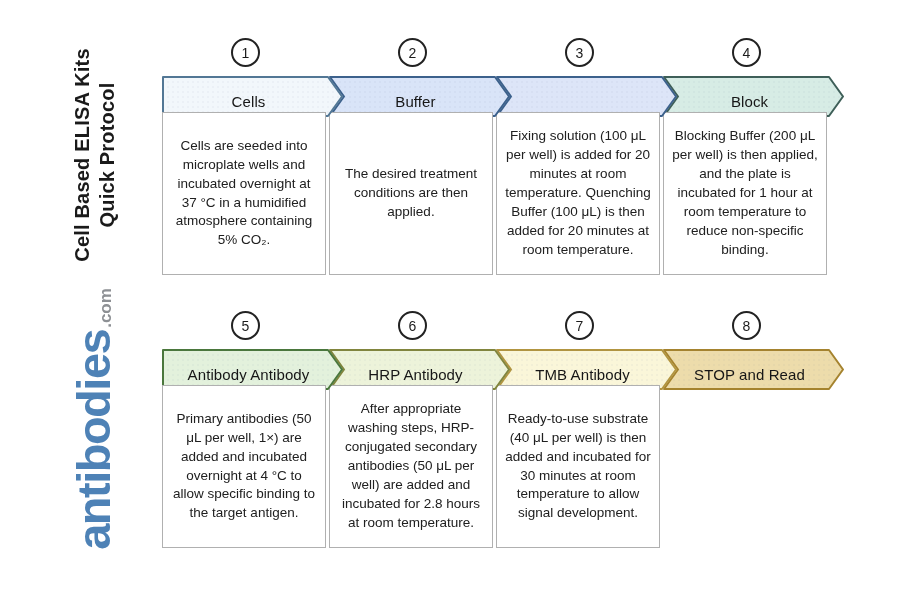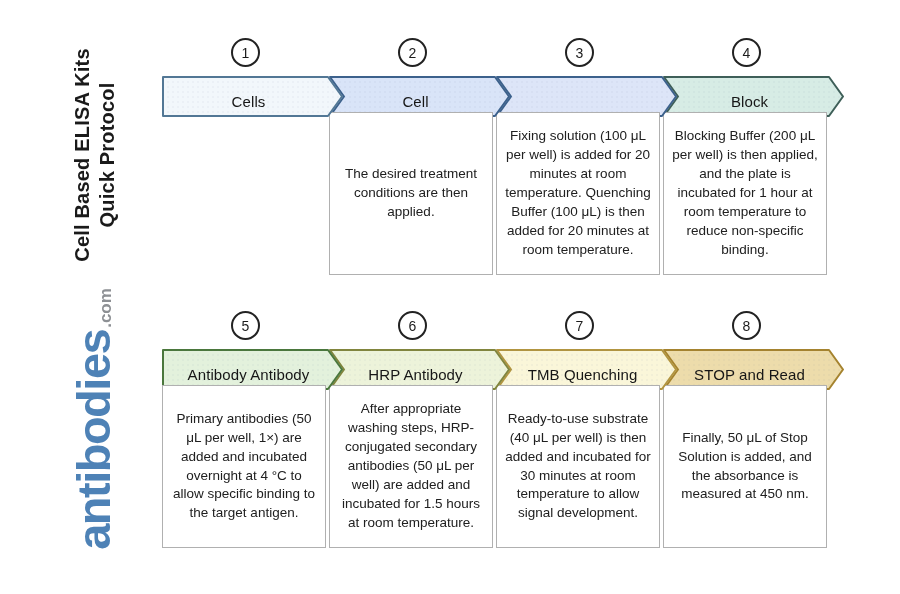--- a/index.html
+++ b/index.html
@@ -80,32 +80,35 @@
     <div class="circle">
         <span>1</span>
       </div>
     <div class="arrow">
       <svg viewBox="0 0 181 41">
         <polygon points="1,1 166,1 180,20.5 166,40 1,40" stroke-width="2" stroke-linejoin="round" fill="#f2f7fb" stroke="#527795"></polygon>
         <polygon points="1,1 166,1 180,20.5 166,40 1,40" fill="url(#dots)" stroke="none"></polygon>
       </svg>
       <span class="arrow-label">Cells</span>
     </div>
+    <div class="desc-box">
+      <div class="desc-text">Cells are seeded into microplate wells and incubated overnight at 37 °C in a humidified atmosphere containing 5% CO₂.</div>
+    </div>
   </div>
 
   <div class="step r1 c1 z2">
     <div class="circle">
         <span>2</span>
       </div>
     <div class="arrow">
       <svg viewBox="0 0 181 41">
         <polygon points="1,1 166,1 180,20.5 166,40 1,40 15,20.5" stroke-width="2" stroke-linejoin="round" fill="#d9e4f8" stroke="#3c618c"></polygon>
         <polygon points="1,1 166,1 180,20.5 166,40 1,40 15,20.5" fill="url(#dots)" stroke="none"></polygon>
       </svg>
-      <span class="arrow-label">Cell</span>
+      <span class="arrow-label">Buffer</span>
     </div>
     <div class="desc-box">
       <div class="desc-text">The desired treatment conditions are then applied.</div>
     </div>
   </div>
 
   <div class="step r1 c2 z1">
     <div class="circle">
         <span>3</span>
       </div>
@@ -157,49 +160,46 @@
         <span>6</span>
       </div>
     <div class="arrow">
       <svg viewBox="0 0 181 41">
         <polygon points="1,1 166,1 180,20.5 166,40 1,40 15,20.5" stroke-width="2" stroke-linejoin="round" fill="#edf3da" stroke="#81853d"></polygon>
         <polygon points="1,1 166,1 180,20.5 166,40 1,40 15,20.5" fill="url(#dots)" stroke="none"></polygon>
       </svg>
       <span class="arrow-label">HRP Antibody</span>
     </div>
     <div class="desc-box">
-      <div class="desc-text">After appropriate washing steps, HRP-conjugated secondary antibodies (50 μL per well) are added and incubated for 1.5 hours at room temperature.</div>
+      <div class="desc-text">After appropriate washing steps, HRP-conjugated secondary antibodies (50 μL per well) are added and incubated for 2.8 hours at room temperature.</div>
     </div>
   </div>
 
   <div class="step r2 c2 z1">
     <div class="circle">
         <span>7</span>
       </div>
     <div class="arrow">
       <svg viewBox="0 0 181 41">
         <polygon points="1,1 166,1 180,20.5 166,40 1,40 15,20.5" stroke-width="2" stroke-linejoin="round" fill="#faf6d9" stroke="#b29540"></polygon>
         <polygon points="1,1 166,1 180,20.5 166,40 1,40 15,20.5" fill="url(#dots)" stroke="none"></polygon>
       </svg>
-      <span class="arrow-label">TMB Quenching</span>
+      <span class="arrow-label">TMB Antibody</span>
     </div>
     <div class="desc-box">
       <div class="desc-text">Ready-to-use substrate (40 μL per well) is then added and incubated for 30 minutes at room temperature to allow signal development.</div>
     </div>
   </div>
 
   <div class="step r2 c3 z0">
     <div class="circle">
         <span>8</span>
       </div>
     <div class="arrow">
       <svg viewBox="0 0 181 41">
         <polygon points="1,1 166,1 180,20.5 166,40 1,40 15,20.5" stroke-width="2" stroke-linejoin="round" fill="#eddcab" stroke="#a5832e"></polygon>
         <polygon points="1,1 166,1 180,20.5 166,40 1,40 15,20.5" fill="url(#dots)" stroke="none"></polygon>
       </svg>
       <span class="arrow-label">STOP and Read</span>
     </div>
-    <div class="desc-box">
-      <div class="desc-text">Finally, 50 μL of Stop Solution is added, and the absorbance is measured at 450 nm.</div>
-    </div>
   </div>
 
 </div>
 
 </body></html>

